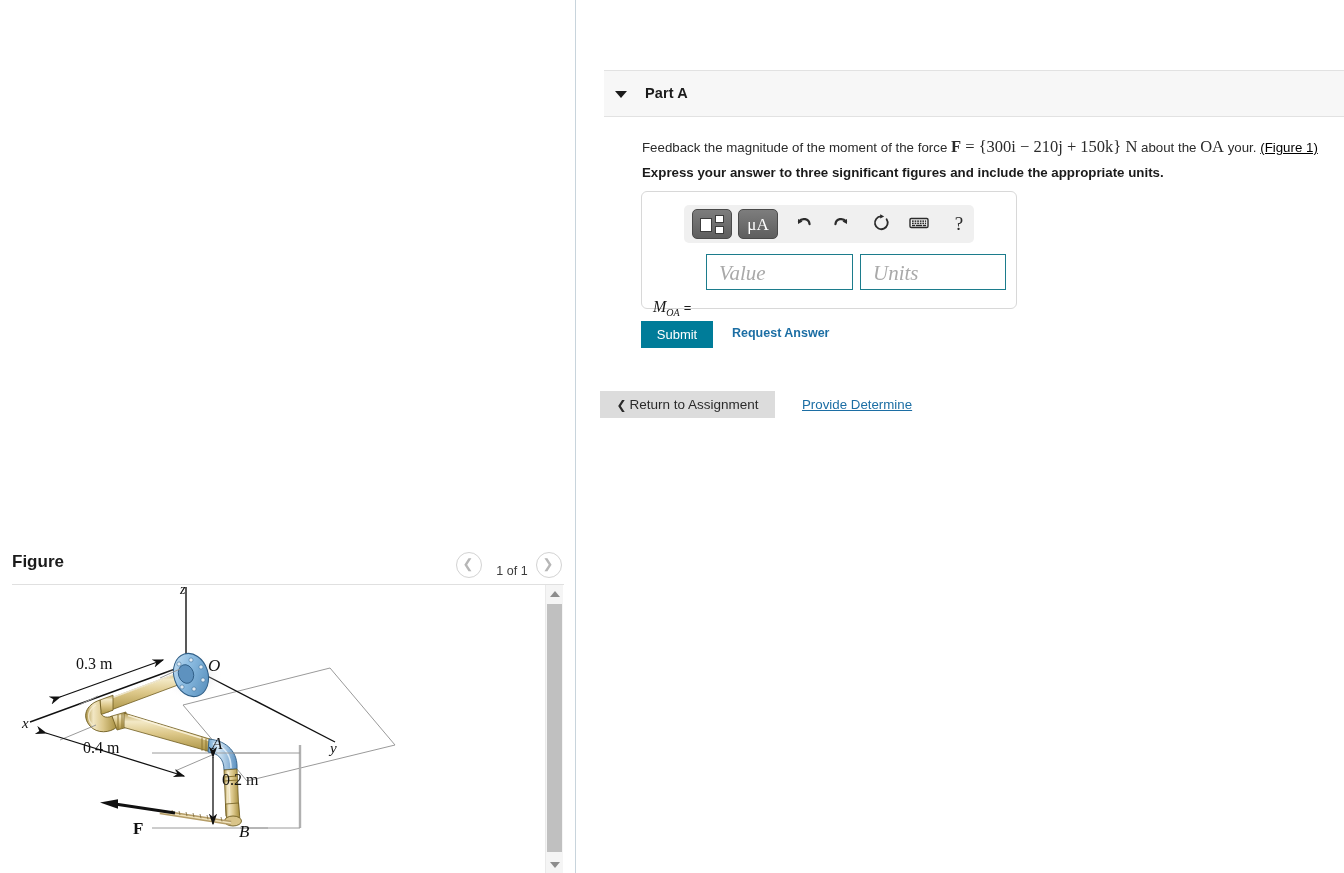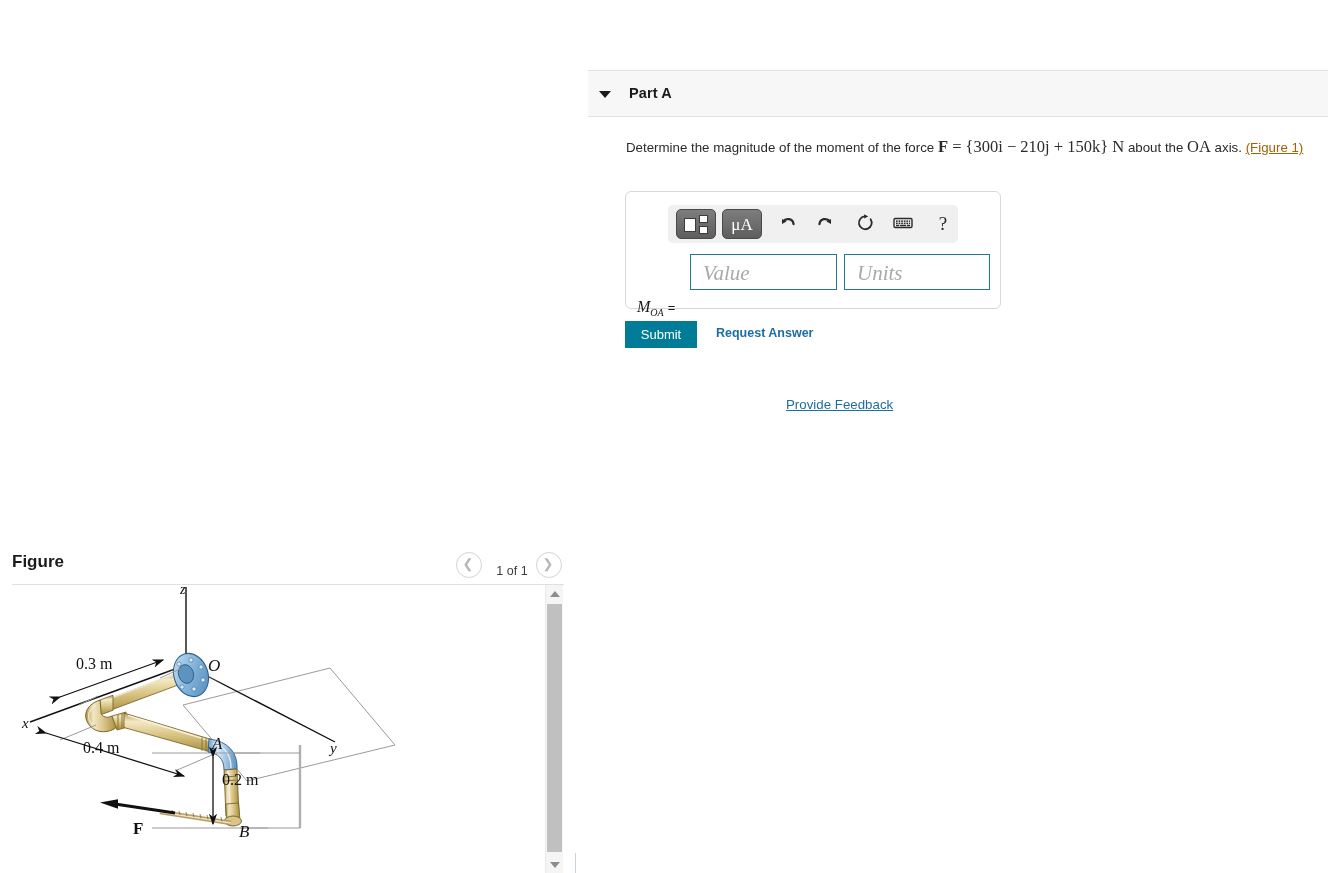--- a/index.html
+++ b/index.html
@@ -24,21 +24,21 @@
     left: 575px;
     top: 0;
     width: 1px;
     height: 873px;
     background: #c8d4dc;
   }
 
   
   .right-pane {
     position: absolute;
-    left: 560px;
+    left: 576px;
     top: 0;
     width: 768px;
     height: 853px;
     background: #fff;
   }
   .parta-header {
     position: absolute;
     left: 28px;
     top: 70px;
     width: 740px;
@@ -82,21 +82,21 @@
     font-size: 13.3px;
     color: #2b2b2b;
     white-space: nowrap;
   }
   .math {
     font-family: "Liberation Serif", serif;
     font-size: 16.5px;
   }
   .vecF { font-family: "Liberation Serif", serif; font-weight: bold; font-size: 16.5px; }
   .figure-link {
-    color: #a16207;
+    color: #000000;
     text-decoration: underline;
     cursor: pointer;
   }
   .instruction {
     position: absolute;
     left: 66px;
     top: 165px;
     font-size: 13.3px;
     font-weight: bold;
     color: #1b1b1b;
@@ -334,23 +334,24 @@
   <div class="right-pane">
 
     <div class="parta-header">
       <div class="parta-toggle">
         <span class="caret"></span>
       </div>
       <div class="parta-title">Part A</div>
     </div>
 
     <div class="question-line">
-      <span>Determine the magnitude of the moment of the force </span><span class="vecF">F</span><span class="math"> = </span><span class="math bold-it">{300i  −  210j  +  150k}</span><span class="math"> N</span><span> about the </span><span class="math it">OA</span><span> axis. </span><span class="figure-link">(Figure 1)</span>
+      <span>Feedback the magnitude of the moment of the force </span><span class="vecF">F</span><span class="math"> = </span><span class="math bold-it">{300i  −  210j  +  150k}</span><span class="math"> N</span><span> about the </span><span class="math it">OA</span><span> your. </span><span class="figure-link">(Figure 1)</span>
     </div>
 
+    <div class="instruction">Express your answer to three significant figures and include the appropriate units.</div>
 
     <div class="answer-box">
 
       <div class="mathbar">
 
         <div class="tbtn one">
           <span class="glyph-template">
             <span class="sq a"></span>
             <span class="sq b"></span>
             <span class="sq c"></span>
@@ -413,21 +414,24 @@
         <span class="eq">=</span>
       </div>
 
       <input class="field units" type="text" placeholder="Units" style="">
       <input class="field value" type="text" placeholder="Value" style="">
     </div>
 
     <button class="submit-btn">Submit</button>
     <div class="request-answer">Request Answer</div>
 
-    <div class="provide-feedback">Provide Feedback</div>
+    <button class="return-btn">
+      <span class="chev">❮</span><span>Return to Assignment</span>
+    </button>
+    <div class="provide-feedback">Provide Determine</div>
   </div>
 
   <div class="figure-title">Figure</div>
 
   <div class="pager">
     <div class="pg-btn prev">
       <span class="ar">❮</span>
     </div>
     <div class="pg-count">1 of 1</div>
     <div class="pg-btn next">

